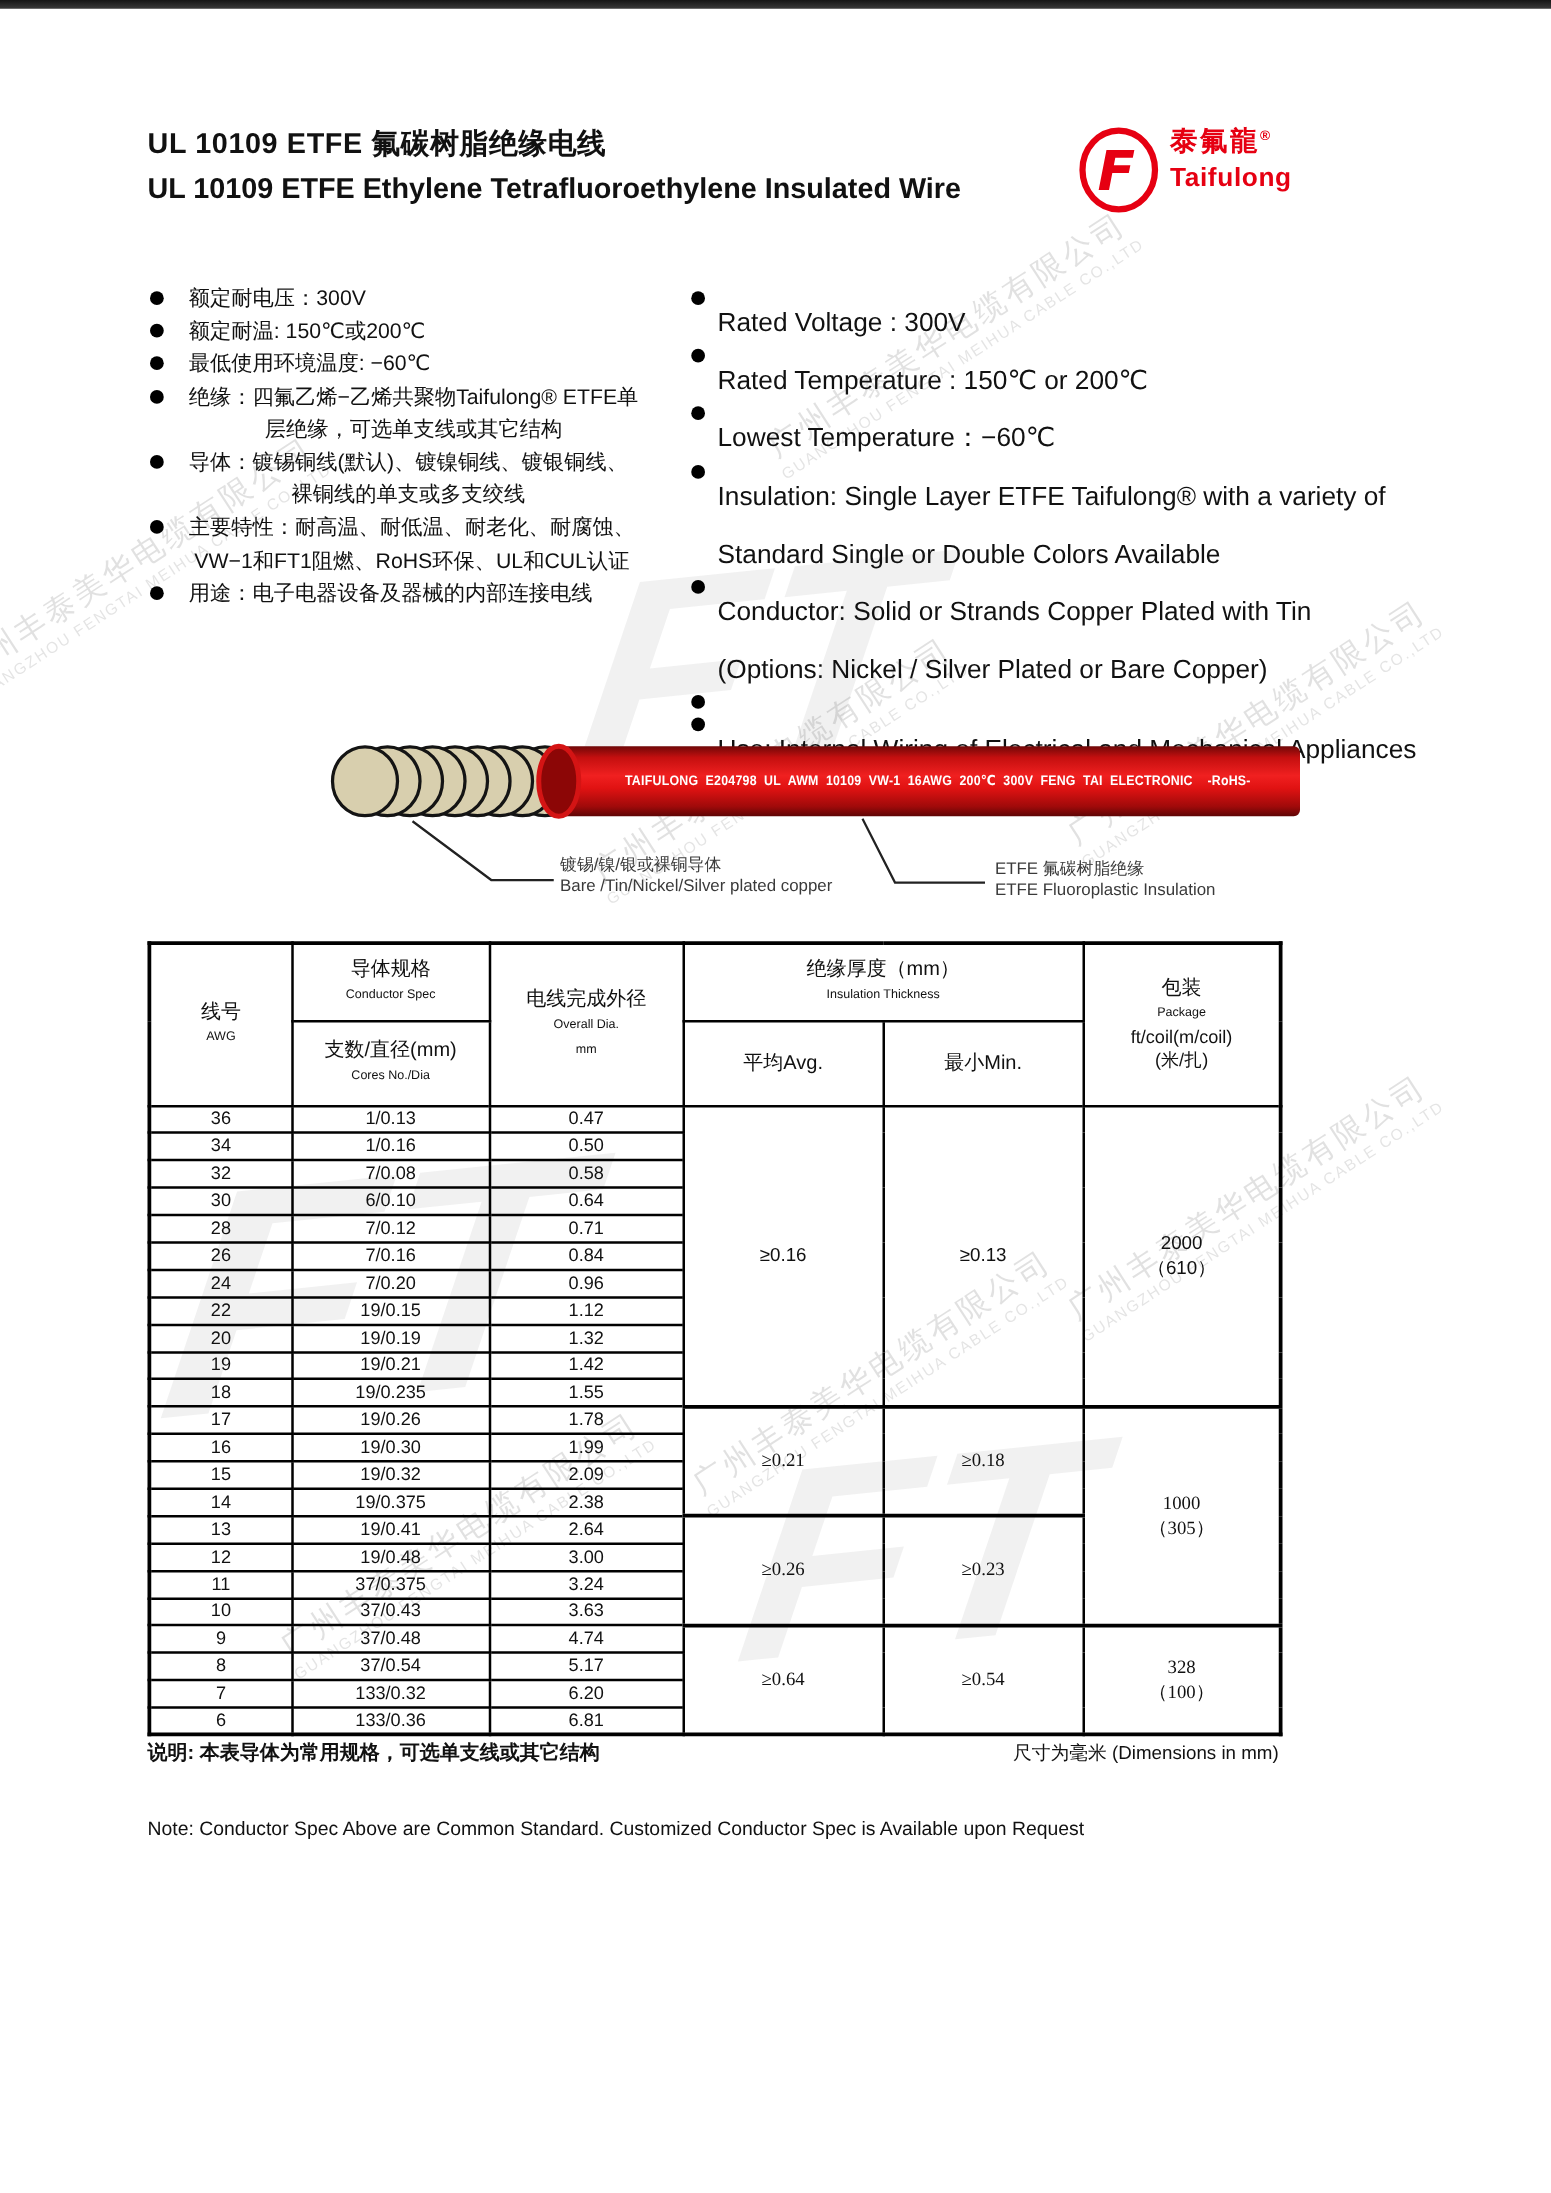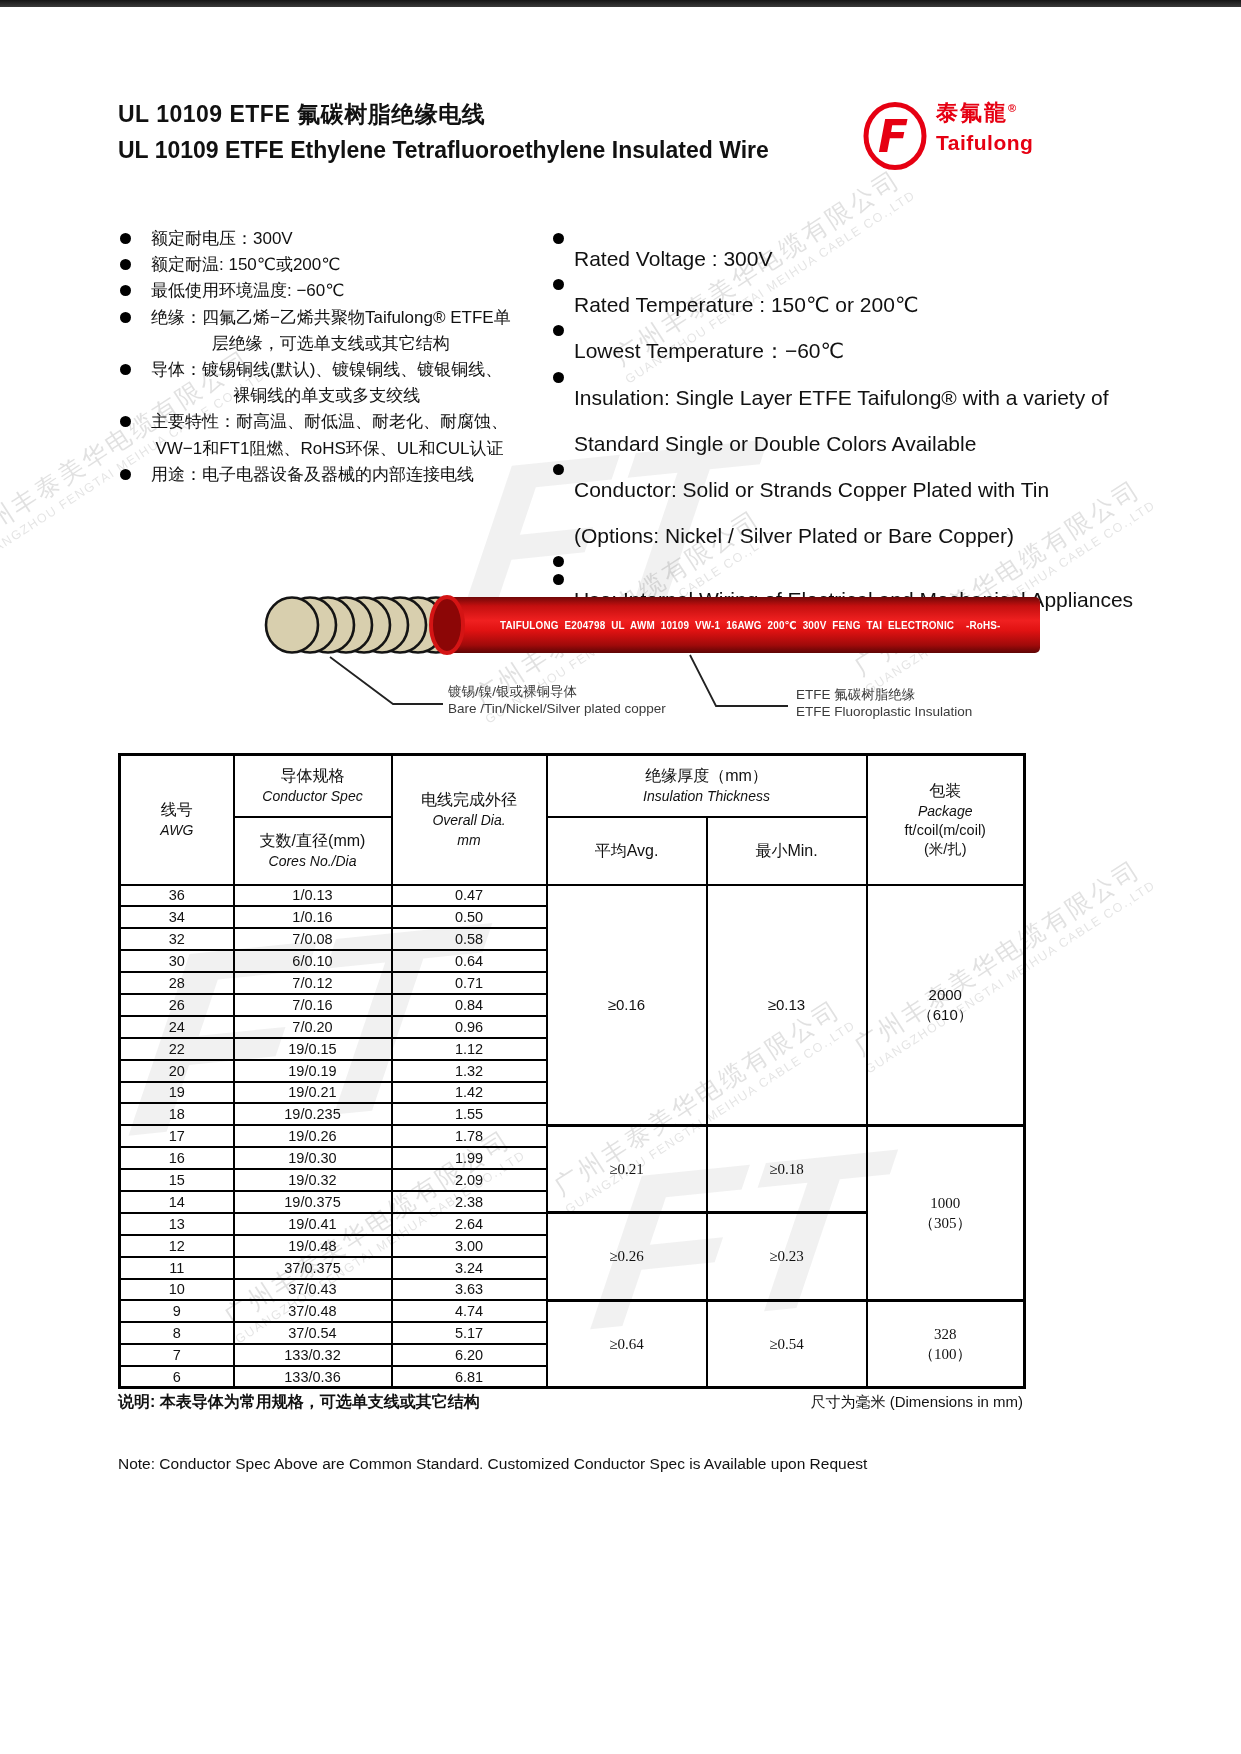--- a/index.html
+++ b/index.html
@@ -65,21 +65,21 @@
   table.spec th, table.spec td {
     border:2px solid #000; text-align:center; vertical-align:middle;
     padding:0; background:transparent; font-weight:normal;
   }
   table.spec { border:3px solid #000; }
   thead tr.h1 { height:62px; }
   thead tr.h2 { height:68px; }
   tbody tr { height:21.9px; }
   tbody td { font-size:14.5px; }
   .hz { font-size:16px; line-height:21px; }
-  .he { font-size:14px; line-height:20px;font-style:italic; }
+  .he { font-size:10px; line-height:20px; }
   .hs { font-size:14.5px; line-height:19px; }
   td.group-cell { font-size:15px; }
   .thick-top { border-top-width:3px !important;font-family:Liberation Serif, serif; }
   .pkg-line { line-height:20px; font-size:15px; }
 
   
   .footnote-zh { position:absolute; left:118px; top:1392px; font-size:16px; font-weight:bold; }
   .footnote-dims { position:absolute; left:700px; width:323px; top:1393px; font-size:15px;
     text-align:right; }
   .footnote-en { position:absolute; left:118px; top:1423px; font-size:15.5px;margin-top:32px; }

